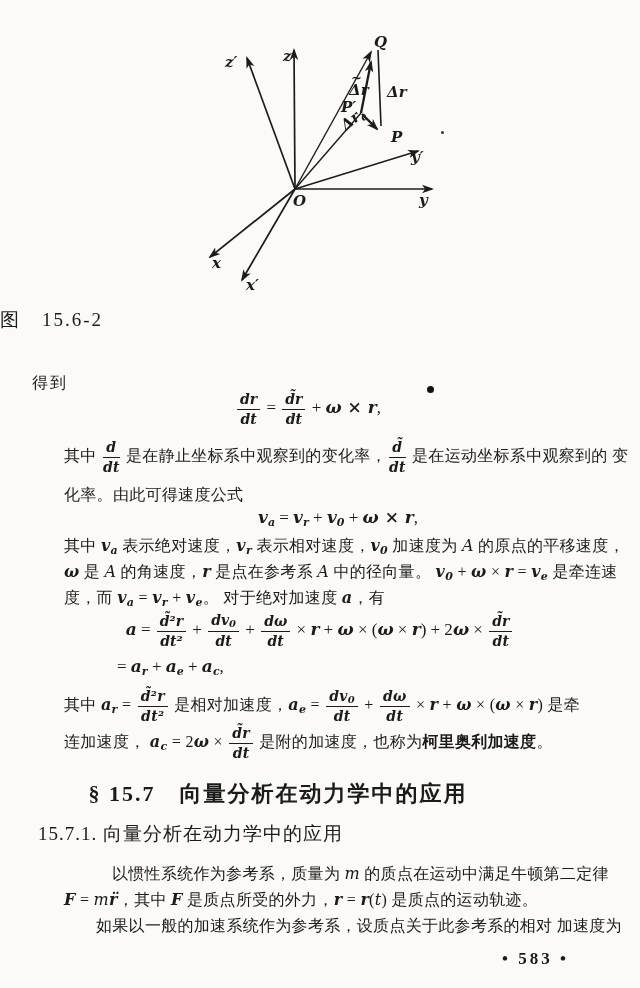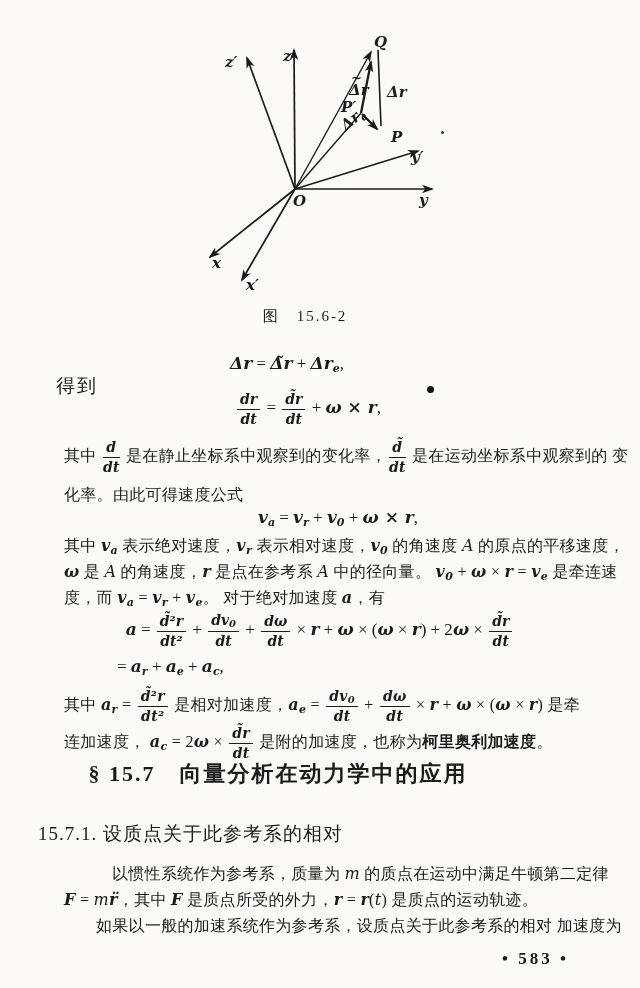--- a/index.html
+++ b/index.html
@@ -6,41 +6,41 @@
   body{background:#e8e6e0;}
   .page{
     position:relative;width:640px;height:988px;margin:0 auto;
     background:#fbfaf6;color:#1b1b1b;overflow:hidden;
     font-family:"Liberation Serif","DejaVu Serif",serif;
   }
   .fig{position:absolute;left:0;top:0;}
   .fig line{stroke:#1b1b1b;}
   .fig text{font-family:"DejaVu Serif","Liberation Serif",serif;font-style:italic;font-weight:bold;font-size:15px;fill:#1b1b1b;}
   .fig text.tl{font-style:normal;font-size:13px;font-weight:bold;}
-  .cap{position:absolute;left:0;top:307px;width:610px;text-align:center;font-size:15px;letter-spacing:2px;}
+  .cap{position:absolute;left:0;top:307px;width:610px;font-size:19px;letter-spacing:2px;}
   .line{position:absolute;white-space:nowrap;font-size:16px;line-height:22px;letter-spacing:0.3px;margin-left:24px;}
   .tall{line-height:38px;}
   .taller{line-height:44px;}
   .eq{position:absolute;white-space:nowrap;font-size:17px;text-align:center;}
   .eq.tall{line-height:38px;}
   .eq.taller{line-height:44px;}
   .r-c{font-family:"Liberation Serif","DejaVu Serif",serif;}
   .r-m{font-family:"DejaVu Serif",serif;font-style:italic;font-weight:bold;}
   .r-mi{font-family:"DejaVu Serif",serif;font-style:italic;}
   .r-s{font-family:"DejaVu Serif",serif;font-style:italic;font-weight:bold;font-size:11px;vertical-align:-3px;}
   .r-b{font-weight:bold;}
   .frac{display:inline-block;text-align:center;vertical-align:middle;font-size:14px;line-height:1.15;margin:0 2px;}
   .frac .num{display:block;border-bottom:1.4px solid #1b1b1b;padding:0 3px 1px;}
   .frac .den{display:block;padding-top:1px;}
   .frac .r-s{font-size:10px;vertical-align:-2px;}
   .dot{position:absolute;left:427px;top:386px;width:7px;height:7px;border-radius:50%;background:#111;}
   .speck{position:absolute;left:441px;top:131px;width:3px;height:3px;border-radius:50%;background:#333;}
-  .heading{position:absolute;left:0;top:759px;width:556px;text-align:center;font-size:22px;font-weight:bold;letter-spacing:2px;white-space:nowrap;}
+  .heading{position:absolute;left:0;top:779px;width:556px;text-align:center;font-size:22px;font-weight:bold;letter-spacing:2px;white-space:nowrap;}
   .subheading{position:absolute;left:38px;top:821px;font-size:19px;letter-spacing:1px;white-space:nowrap;}
-  .lead{position:absolute;left:56px;top:373px;font-size:19px;letter-spacing:2px;font-family:Liberation Mono, monospace;}
+  .lead{position:absolute;left:32px;top:373px;font-size:16px;letter-spacing:2px;font-family:Liberation Mono, monospace;}
   .pageno{position:absolute;left:502px;top:949px;font-size:17px;font-weight:bold;letter-spacing:3px;}
 </style>
 </head>
 <body>
 
 <div class="page">
 
   <svg class="fig" width="640" height="300" viewBox="0 0 640 300">
     <defs>
       <marker id="ah" markerUnits="userSpaceOnUse" markerWidth="12" markerHeight="10" viewBox="0 0 12 10" refX="10" refY="5" orient="auto">
@@ -75,41 +75,40 @@
     <text x="293" y="206">O</text>
     <text x="212" y="268">x</text>
     <text x="246" y="290">x′</text>
   </svg>
 
   <div class="cap">图　15.6-2</div>
   <div class="speck"></div>
 
   <div class="lead">得到</div>
 
-  <div class="eq" style="left:0;top:353px;width:574px;"><span class="r-m">Δr</span><span class="r-c"> = </span><span class="r-m">Δ̃r</span><span class="r-c"> + </span><span class="r-m">Δr</span><span class="r-s">e</span><span class="r-c">,</span></div>
   <div class="eq tall" style="left:0;top:388px;width:616px;"><span class="frac"><span class="num"><span class="r-m">dr</span></span><span class="den"><span class="r-m">dt</span></span></span><span class="r-c"> = </span><span class="frac"><span class="num"><span class="r-m">d̃r</span></span><span class="den"><span class="r-m">dt</span></span></span><span class="r-c"> + </span><span class="r-m">ω × r</span><span class="r-c">,</span></div>
   <div class="dot"></div>
 
   <div class="line tall" style="left:40px;top:437px;"><span class="r-c">其中 </span><span class="frac"><span class="num"><span class="r-m">d</span></span><span class="den"><span class="r-m">dt</span></span></span><span class="r-c"> 是在静止坐标系中观察到的变化率，</span><span class="frac"><span class="num"><span class="r-m">d̃</span></span><span class="den"><span class="r-m">dt</span></span></span><span class="r-c"> 是在运动坐标系中观察到的 变</span></div>
   <div class="line" style="left:40px;top:484px;"><span class="r-c">化率。由此可得速度公式</span></div>
 
   <div class="eq" style="left:36px;top:507px;width:604px;"><span class="r-m">v</span><span class="r-s">a</span><span class="r-c"> = </span><span class="r-m">v</span><span class="r-s">r</span><span class="r-c"> + </span><span class="r-m">v</span><span class="r-s">0</span><span class="r-c"> + </span><span class="r-m">ω × r</span><span class="r-c">,</span></div>
 
-  <div class="line" style="left:40px;top:535px;"><span class="r-c">其中 </span><span class="r-m">v</span><span class="r-s">a</span><span class="r-c"> 表示绝对速度，</span><span class="r-m">v</span><span class="r-s">r</span><span class="r-c"> 表示相对速度，</span><span class="r-m">v</span><span class="r-s">0</span><span class="r-c"> 的角速度 </span><span class="r-mi">A</span><span class="r-c"> 的原点的平移速度，</span></div>
+  <div class="line" style="left:40px;top:535px;"><span class="r-c">其中 </span><span class="r-m">v</span><span class="r-s">a</span><span class="r-c"> 表示绝对速度，</span><span class="r-m">v</span><span class="r-s">r</span><span class="r-c"> 表示相对速度，</span><span class="r-m">v</span><span class="r-s">0</span><span class="r-c"> 加速度为 </span><span class="r-mi">A</span><span class="r-c"> 的原点的平移速度，</span></div>
   <div class="line" style="left:40px;top:561px;"><span class="r-m">ω</span><span class="r-c"> 是 </span><span class="r-mi">A</span><span class="r-c"> 的角速度，</span><span class="r-m">r</span><span class="r-c"> 是点在参考系 </span><span class="r-mi">A</span><span class="r-c"> 中的径向量。 </span><span class="r-m">v</span><span class="r-s">0</span><span class="r-c"> + </span><span class="r-m">ω</span><span class="r-c"> × </span><span class="r-m">r</span><span class="r-c"> = </span><span class="r-m">v</span><span class="r-s">e</span><span class="r-c"> 是牵连速</span></div>
   <div class="line" style="left:40px;top:587px;"><span class="r-c">度，而 </span><span class="r-m">v</span><span class="r-s">a</span><span class="r-c"> = </span><span class="r-m">v</span><span class="r-s">r</span><span class="r-c"> + </span><span class="r-m">v</span><span class="r-s">e</span><span class="r-c">。 对于绝对加速度 </span><span class="r-m">a</span><span class="r-c">，有</span></div>
 
   <div class="eq taller" style="left:20px;top:607px;width:600px;"><span class="r-m">a</span><span class="r-c"> = </span><span class="frac"><span class="num"><span class="r-m">d̃²r</span></span><span class="den"><span class="r-m">dt²</span></span></span><span class="r-c"> + </span><span class="frac"><span class="num"><span class="r-m">dv</span><span class="r-s">0</span></span><span class="den"><span class="r-m">dt</span></span></span><span class="r-c"> + </span><span class="frac"><span class="num"><span class="r-m">dω</span></span><span class="den"><span class="r-m">dt</span></span></span><span class="r-c"> × </span><span class="r-m">r</span><span class="r-c"> + </span><span class="r-m">ω</span><span class="r-c"> × (</span><span class="r-m">ω</span><span class="r-c"> × </span><span class="r-m">r</span><span class="r-c">) + 2</span><span class="r-m">ω</span><span class="r-c"> × </span><span class="frac"><span class="num"><span class="r-m">d̃r</span></span><span class="den"><span class="r-m">dt</span></span></span></div>
   <div class="eq" style="left:117px;top:656px;text-align:right;"><span class="r-c">= </span><span class="r-m">a</span><span class="r-s">r</span><span class="r-c"> + </span><span class="r-m">a</span><span class="r-s">e</span><span class="r-c"> + </span><span class="r-m">a</span><span class="r-s">c</span><span class="r-c">,</span></div>
 
   <div class="line tall" style="left:40px;top:686px;"><span class="r-c">其中 </span><span class="r-m">a</span><span class="r-s">r</span><span class="r-c"> = </span><span class="frac"><span class="num"><span class="r-m">d̃²r</span></span><span class="den"><span class="r-m">dt²</span></span></span><span class="r-c"> 是相对加速度，</span><span class="r-m">a</span><span class="r-s">e</span><span class="r-c"> = </span><span class="frac"><span class="num"><span class="r-m">dv</span><span class="r-s">0</span></span><span class="den"><span class="r-m">dt</span></span></span><span class="r-c"> + </span><span class="frac"><span class="num"><span class="r-m">dω</span></span><span class="den"><span class="r-m">dt</span></span></span><span class="r-c"> × </span><span class="r-m">r</span><span class="r-c"> + </span><span class="r-m">ω</span><span class="r-c"> × (</span><span class="r-m">ω</span><span class="r-c"> × </span><span class="r-m">r</span><span class="r-c">) 是牵</span></div>
   <div class="line tall" style="left:40px;top:724px;line-height:36px;"><span class="r-c">连加速度， </span><span class="r-m">a</span><span class="r-s">c</span><span class="r-c"> = 2</span><span class="r-m">ω</span><span class="r-c"> × </span><span class="frac"><span class="num"><span class="r-m">d̃r</span></span><span class="den"><span class="r-m">dt</span></span></span><span class="r-c"> 是附的加速度，也称为</span><span class="r-b">柯里奥利加速度</span><span class="r-c">。</span></div>
 
   <div class="heading">§ 15.7　向量分析在动力学中的应用</div>
-  <div class="subheading">15.7.1. 设质点关于此参考系的相对</div>
+  <div class="subheading">15.7.1. 向量分析在动力学中的应用</div>
 
   <div class="line" style="left:56px;top:863px;padding-left:32px;"><span class="r-c">以惯性系统作为参考系，质量为 </span><span class="r-mi">m</span><span class="r-c"> 的质点在运动中满足牛顿第二定律</span></div>
   <div class="line" style="left:40px;top:889px;"><span class="r-m">F</span><span class="r-c"> = </span><span class="r-mi">m</span><span class="r-m">r̈</span><span class="r-c">，其中 </span><span class="r-m">F</span><span class="r-c"> 是质点所受的外力，</span><span class="r-m">r</span><span class="r-c"> = </span><span class="r-m">r</span><span class="r-c">(</span><span class="r-mi">t</span><span class="r-c">) 是质点的运动轨迹。</span></div>
   <div class="line" style="left:40px;top:915px;padding-left:32px;"><span class="r-c">如果以一般的加速系统作为参考系，设质点关于此参考系的相对 加速度为</span></div>
 
   <div class="pageno">• 583 •</div>
 
 </div>
 
 </body></html>

